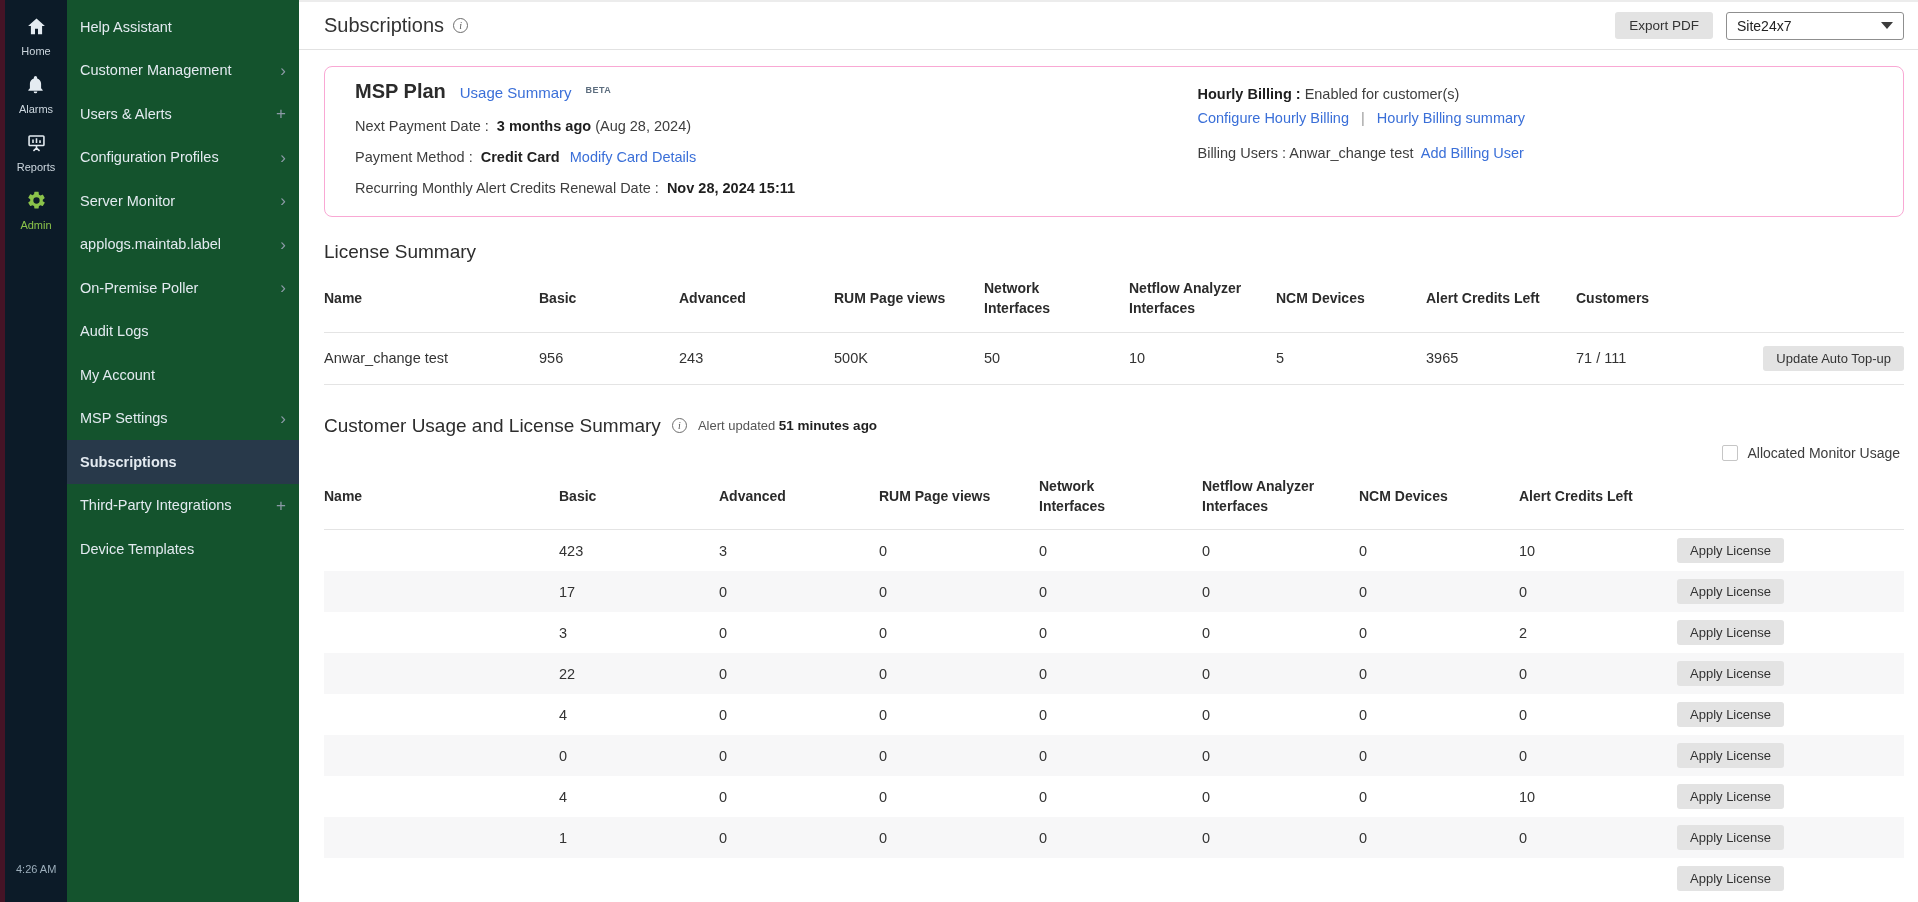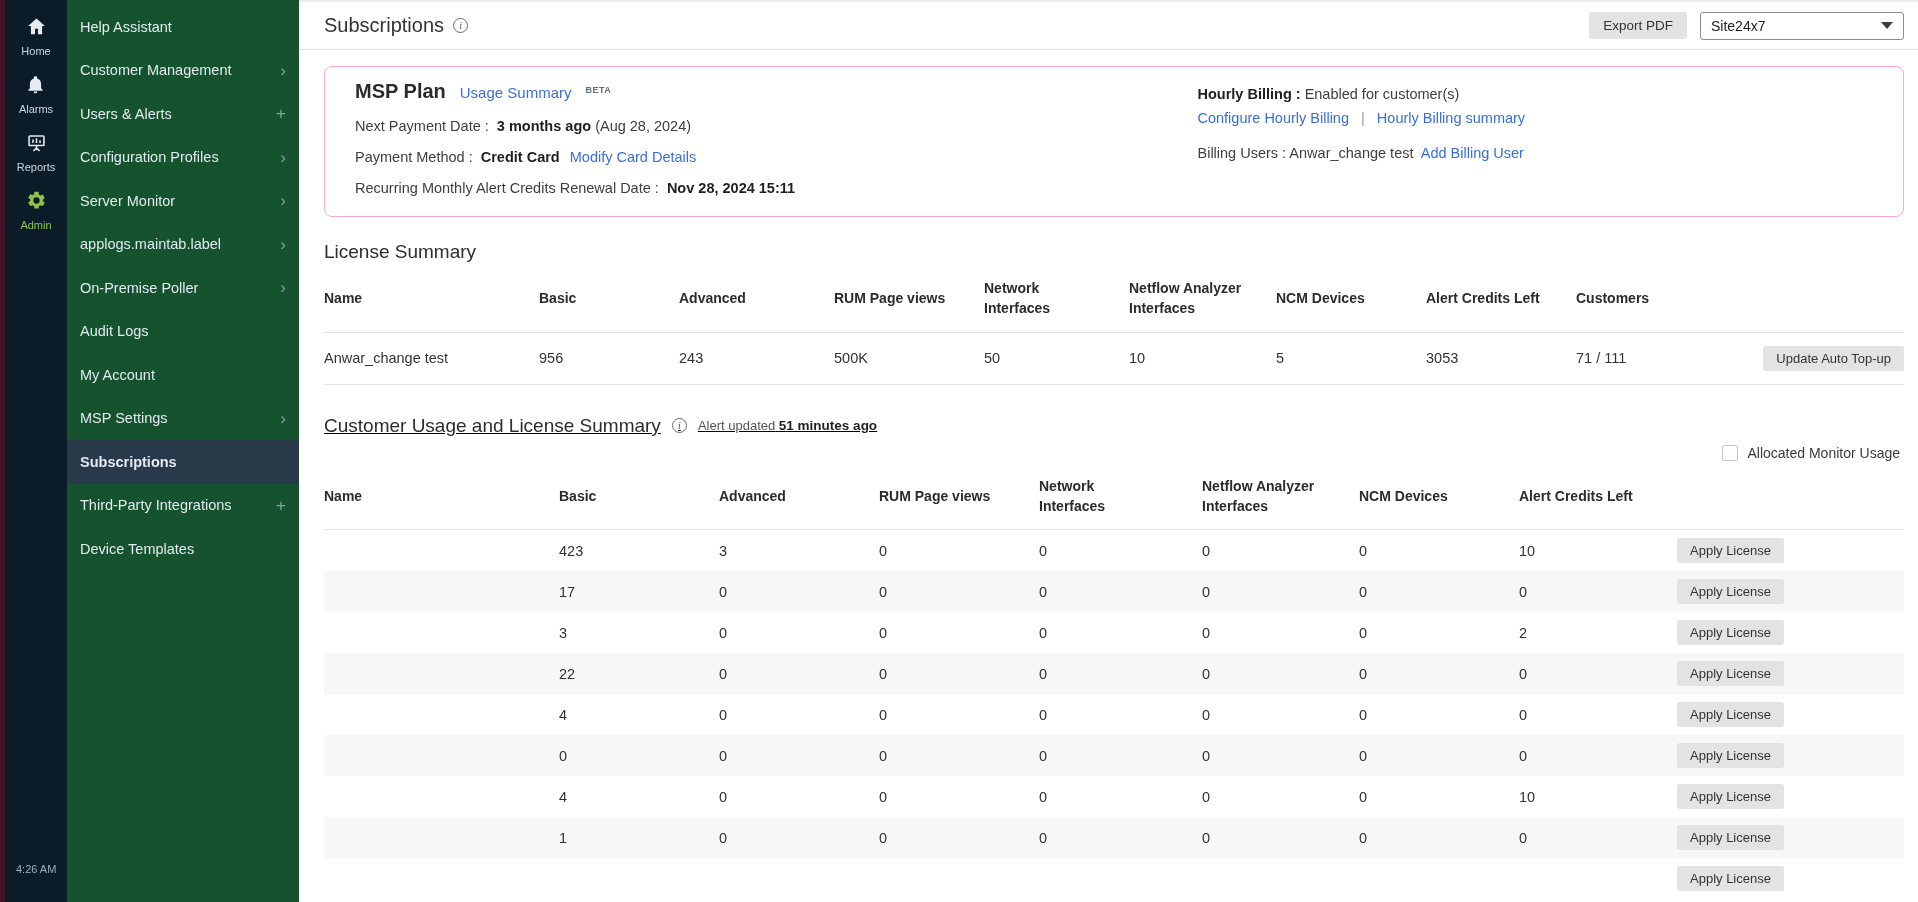--- a/index.html
+++ b/index.html
@@ -51,21 +51,21 @@
     color:#555; font-size:10px; line-height:1; display:inline-flex;
     align-items:center; justify-content:center; flex:0 0 auto;
     font-family:"Liberation Serif", serif; font-style:italic;
   }
   .header-actions { display:flex; align-items:center; gap:13px; }
   .btn {
     background:#e3e3e3; border:none; border-radius:3px;
     padding:6px 14px; font-size:13.5px; color:#333; font-family:inherit; cursor:pointer; white-space:nowrap;
   }
   .account-select {
-    width:204px; height:28px; border:1px solid #8f8f8f; border-radius:3px; background:#fff;
+    width:178px; height:28px; border:1px solid #8f8f8f; border-radius:3px; background:#fff;
     display:flex; align-items:center; justify-content:space-between; padding:0 10px;
     font-size:14px; color:#222; cursor:pointer;
   }
   .caret-down { width:0; height:0; border-left:6px solid transparent; border-right:6px solid transparent; border-top:7px solid #3c3c3c; }
 
   .page-body { padding:16px 14px 0 25px; flex:1; overflow:hidden; }
 
   .link { color:#3a6fd8; cursor:pointer; }
 
   
@@ -106,21 +106,21 @@
   .t2-rows .grid-row:nth-child(3) .blur-name { width:48px; }
   .t2-rows .grid-row:nth-child(4) .blur-name { width:95px; }
   .t2-rows .grid-row:nth-child(5) .blur-name { width:55px; }
   .t2-rows .grid-row:nth-child(6) .blur-name { width:118px; }
   .t2-rows .grid-row:nth-child(7) .blur-name { width:98px; }
   .t2-rows .grid-row:nth-child(8) .blur-name { width:62px; }
   .t2-rows .grid-row:nth-child(9) .blur-name { width:110px; }
   .btn.small { padding:5px 13px; font-size:13px; }
 
   
-  .cu-title-row { display:flex; align-items:center; gap:11px; margin-top:30px;text-decoration:underline; }
+  .cu-title-row { display:flex; align-items:center; gap:11px; margin-top:30px; }
   .last-updated { font-size:13px; color:#555; }
   .last-updated b { color:#1f1f1f; font-size:13.5px; }
   .allocated-row { display:flex; justify-content:flex-end; align-items:flex-start; gap:9px; margin-top:8px; font-size:14px; color:#3c3c3c; padding-right:4px; }
   .checkbox { width:16px; height:16px; border:1px solid #c6c6c6; border-radius:2px; background:#fff; cursor:pointer; }
 </style>
 </head>
 <body>
 
 <div class="accent-strip"></div>
 
@@ -284,21 +284,21 @@
         <span></span>
       </div>
       <div class="grid-row t1 t1-data">
         <span>Anwar_change test</span>
         <span>956</span>
         <span>243</span>
         <span>500K</span>
         <span>50</span>
         <span>10</span>
         <span>5</span>
-        <span>3053</span>
+        <span>3965</span>
         <span>71 / 111</span>
         <span class="action"><button class="btn small">Update Auto Top-up</button></span>
       </div>
     </section>
 
     <section>
       <div class="cu-title-row">
         <span class="section-title">Customer Usage and License Summary</span>
         <span class="info-icon">i</span>
         <span class="last-updated">

